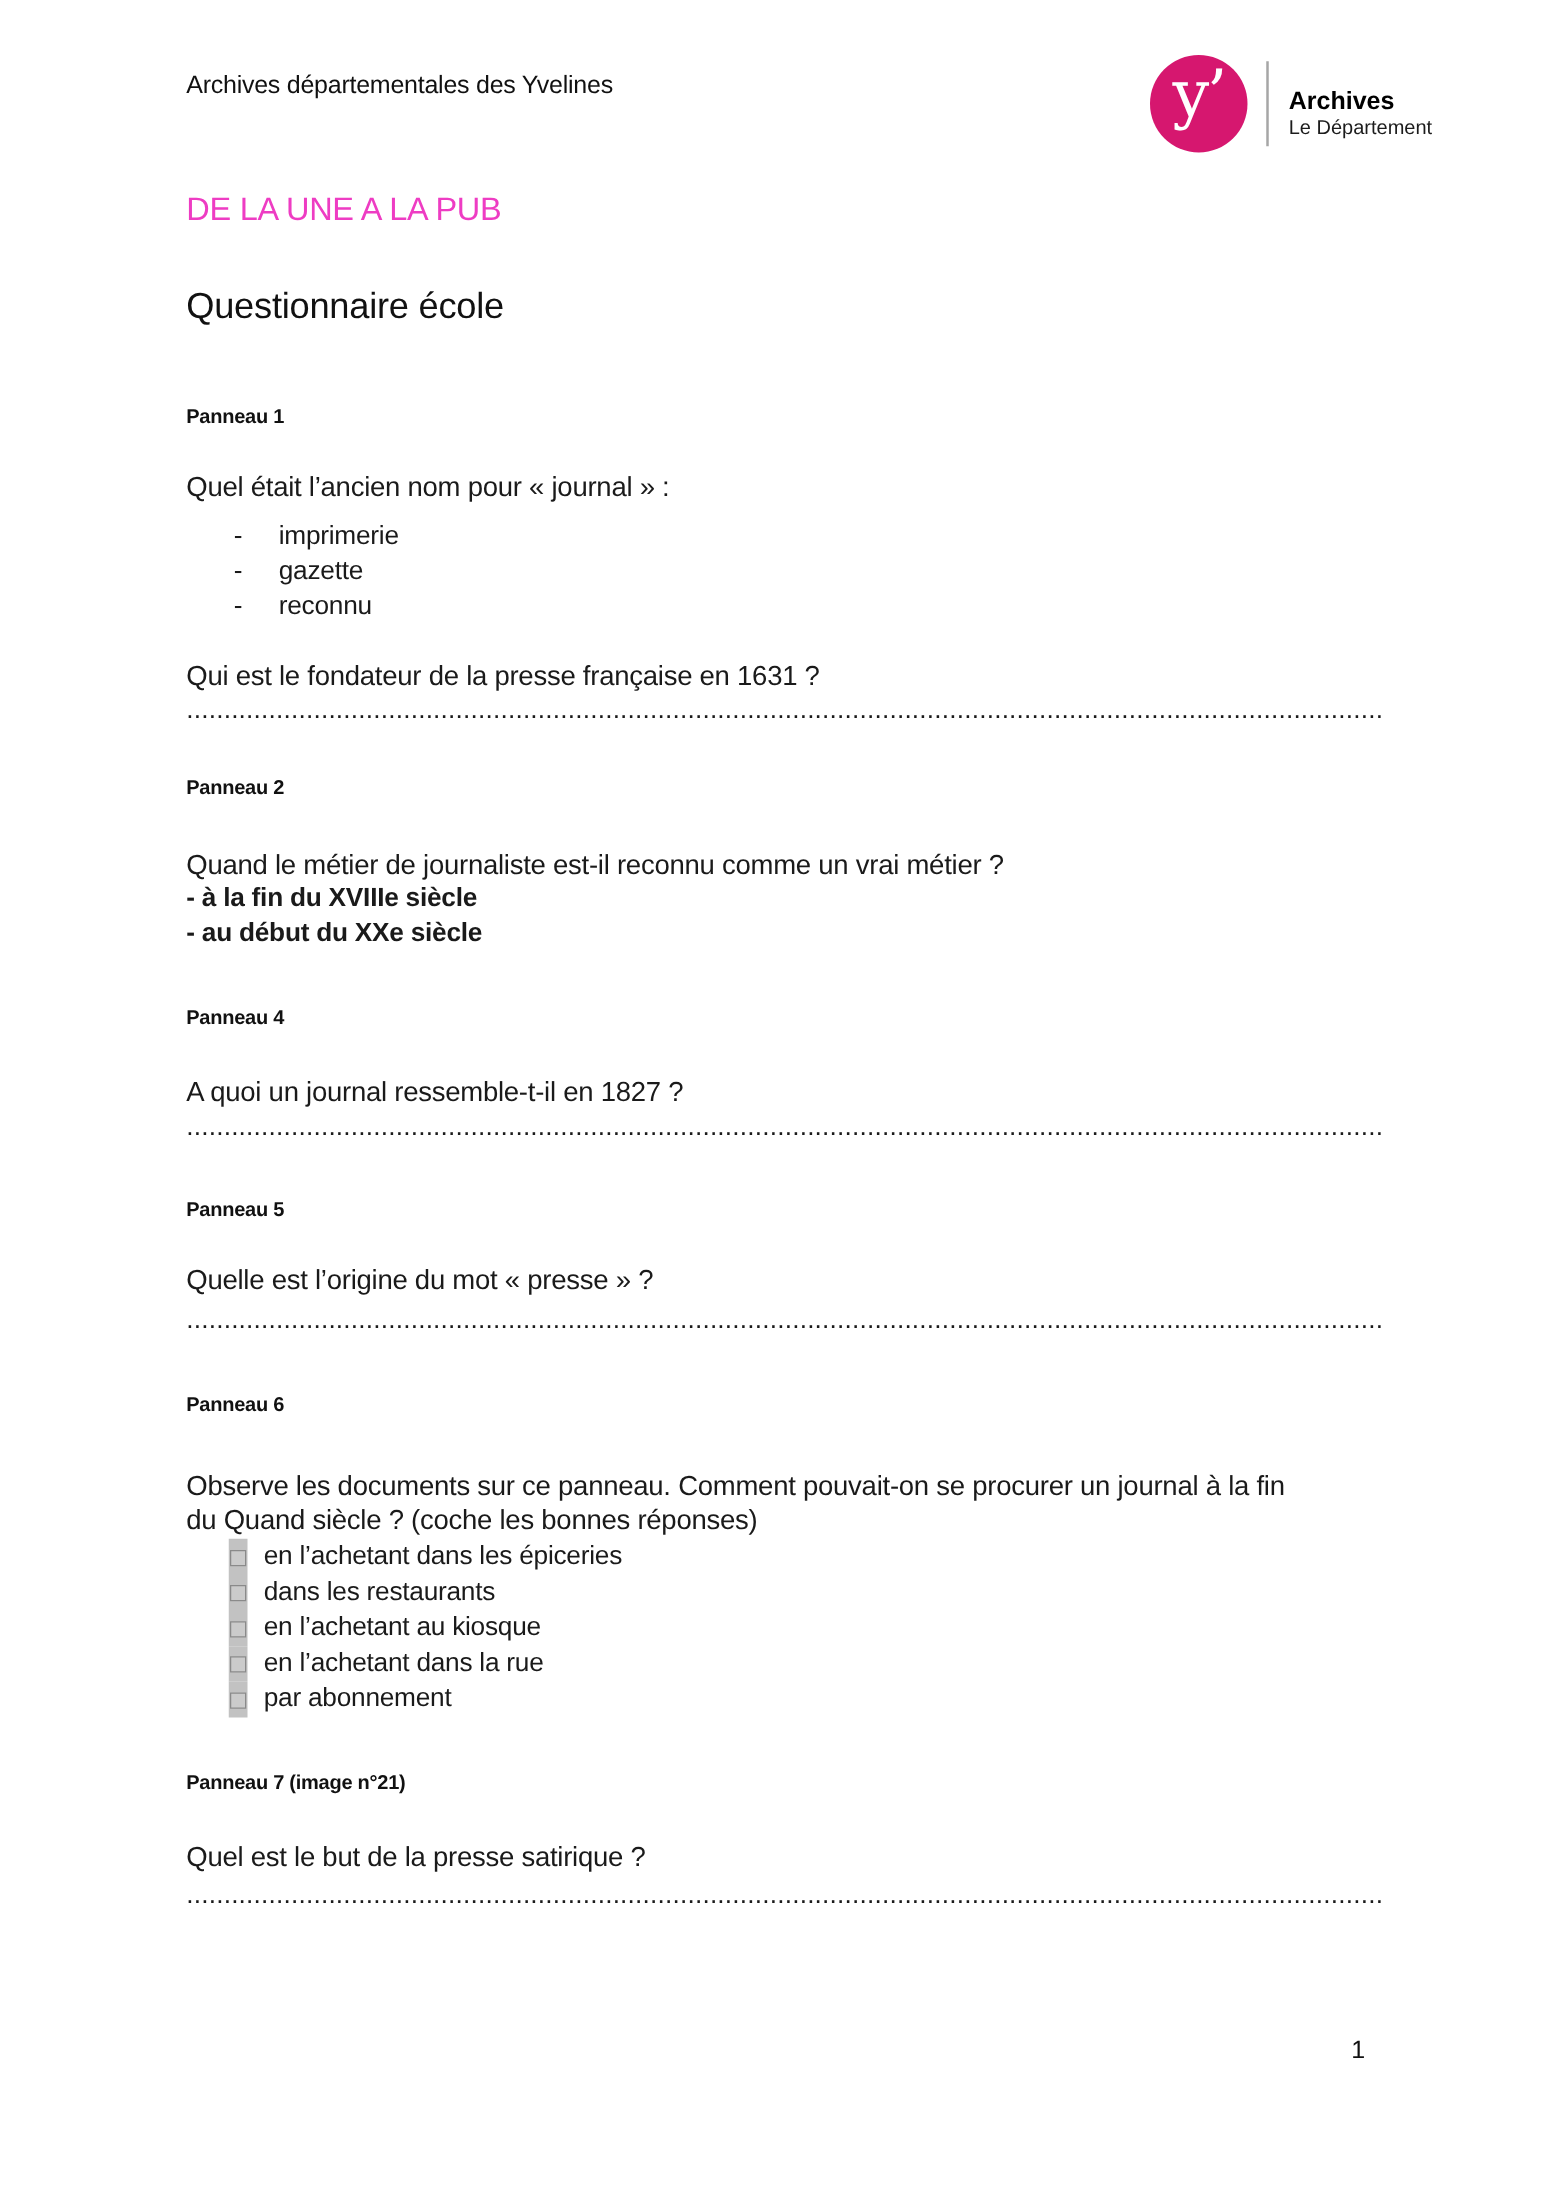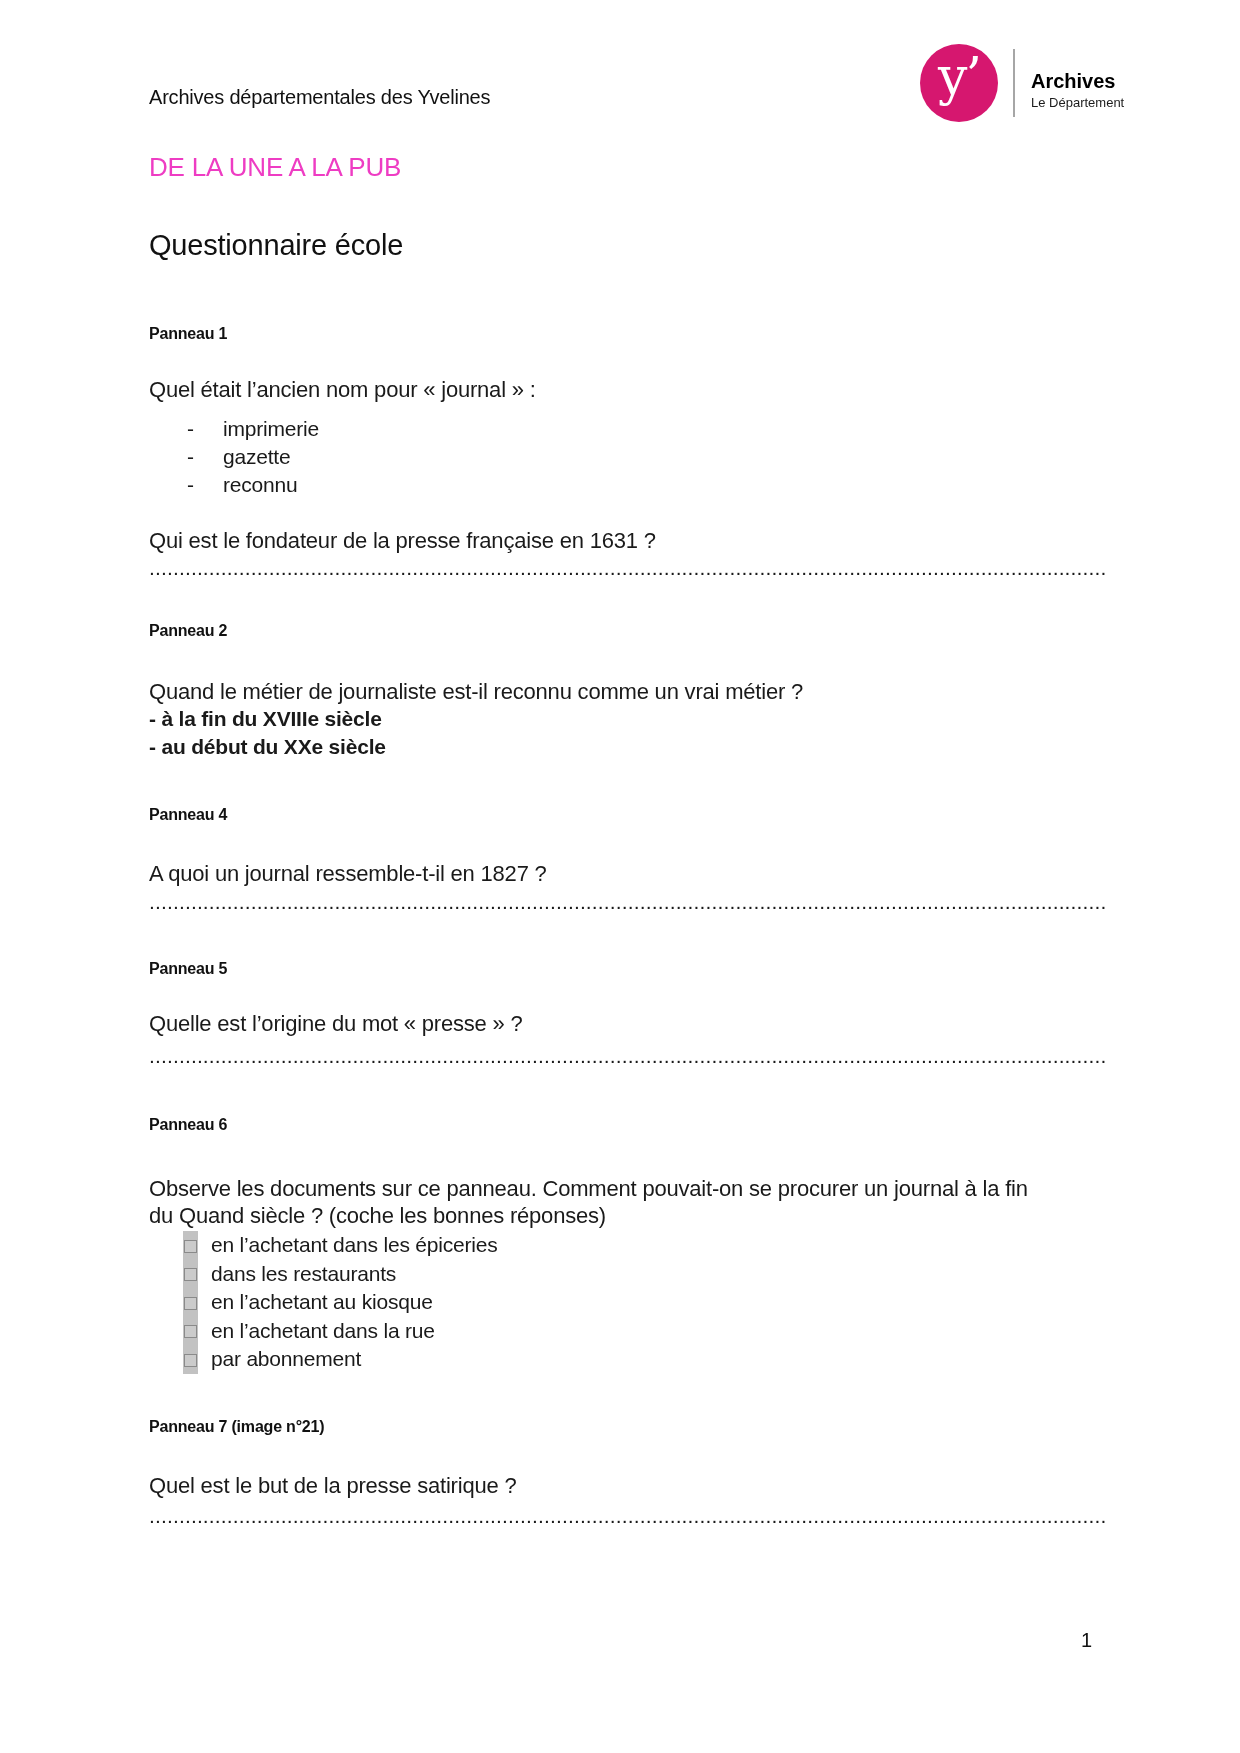--- a/index.html
+++ b/index.html
@@ -8,42 +8,42 @@
     position:relative;
     width:1240px; height:1753px;
     background:#ffffff;
     font-family:"Liberation Sans", sans-serif;
     color:#1a1a1a;
     overflow:hidden;
     letter-spacing:-0.2px;
   }
   
   .org-text {
-    position:absolute; left:149px; top:84px;
+    position:absolute; left:149px; top:55px;
     font-size:20px; line-height:27px; color:#111;
   }
   .logo { position:absolute; left:920px; top:44px; width:300px; height:80px; }
   .logo-mark {
     position:absolute; left:0; top:0;
     width:78px; height:78px; border-radius:50%;
     background:#d6176f;
     display:flex; align-items:center; justify-content:center;
   }
   .logo-monogram {
     font-family:"DejaVu Serif", serif;
     font-size:52px; line-height:52px; color:#ffffff;
     padding-bottom:14px; letter-spacing:-2px;
   }
   .logo-divider {
     position:absolute; left:93px; top:5px;
     width:2px; height:68px; background:#a6a6a6;
   }
   .logo-text { position:absolute; left:111px; top:26px; letter-spacing:0; }
   .logo-name { font-size:20px; line-height:22px; font-weight:bold; color:#000; }
-  .logo-sub  { font-size:13px; line-height:22px; color:#1c1c1c; }
+  .logo-sub  { font-size:16px; line-height:22px; color:#1c1c1c; }
   
   .content { position:absolute; left:149px; top:0; width:956px; }
   .doc-title {
     margin-top:150px;
     font-size:26px; line-height:34px;
     color:#ee3cc3; font-weight:normal;
   }
   .doc-subtitle {
     margin-top:42px;
     font-size:29px; line-height:38px;

